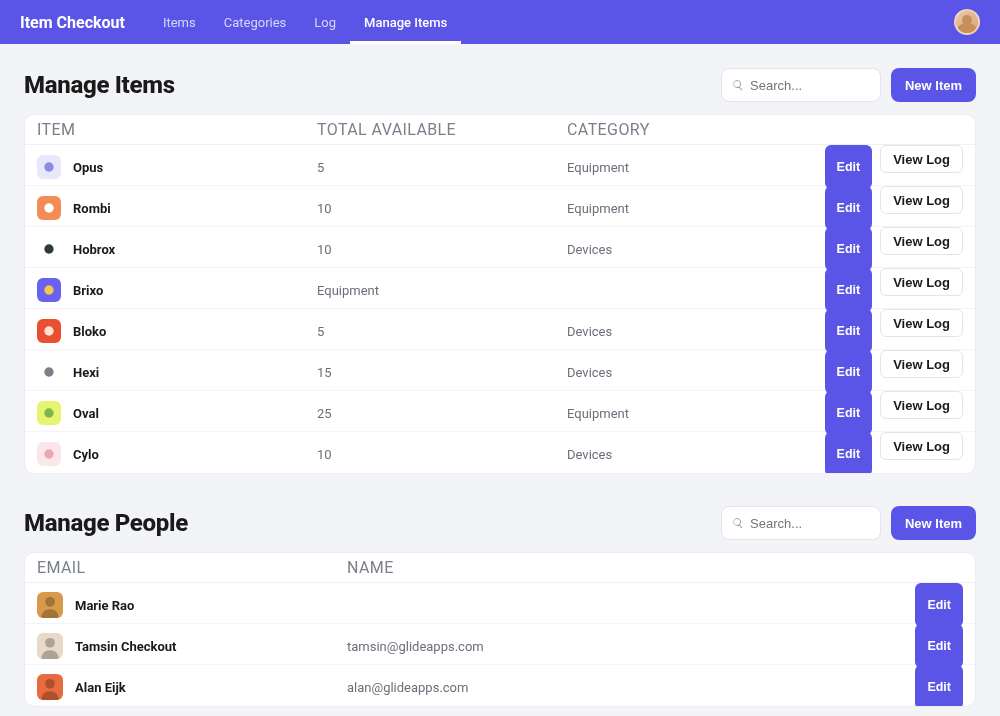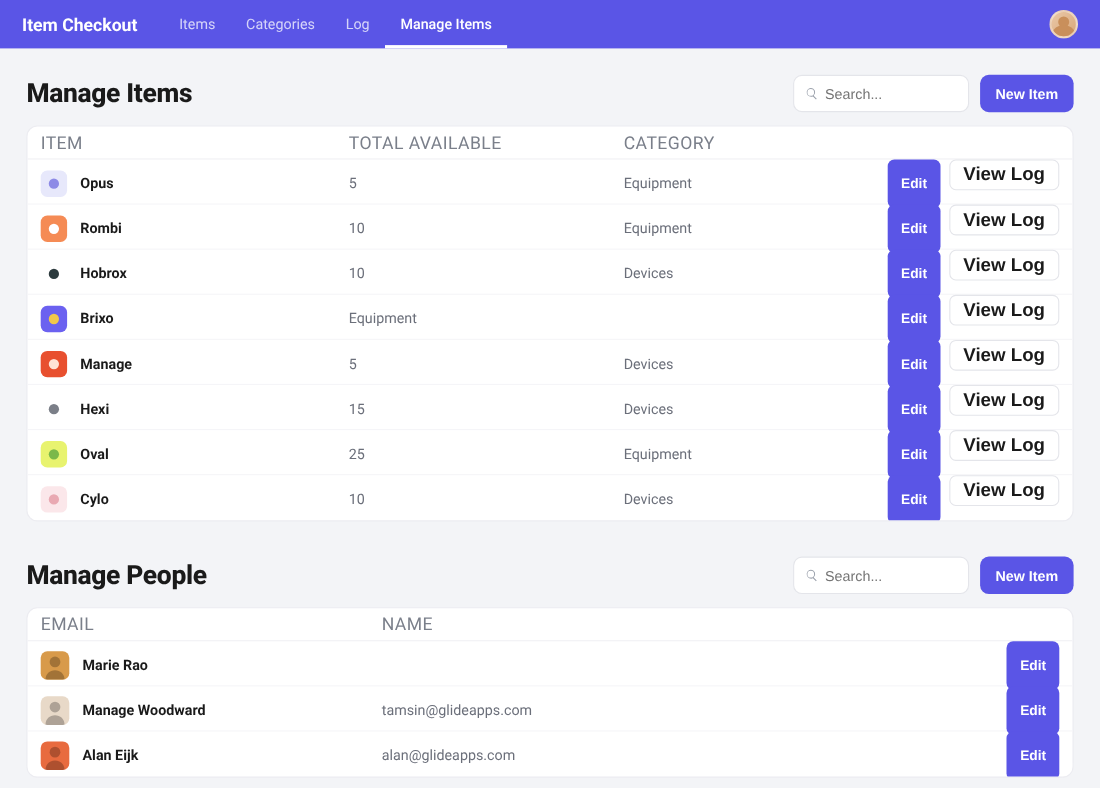--- a/index.html
+++ b/index.html
@@ -108,21 +108,21 @@
     cursor: pointer;
   }
   .btn-primary.small { height: 44px; padding: 0 12px; border-radius:6px; font-size:12.5px;}
   .btn-secondary {
     background: #fff;
     color: #1a1a1a;
     border: 1px solid #e4e5ea;
     border-radius: 6px;
     height: 28px;
     padding: 0 12px;
-    font-size: 17px;
+    font-size: 13px;
     font-weight: 600;
     cursor: pointer;
   }
 
   .card {
     background: #fff;
     border: 1px solid #ececf1;
     border-radius: 10px;
     overflow: hidden;
   }
@@ -276,21 +276,21 @@
       <button class="btn-secondary">View Log</button>
     </div>
         </div>
         <div class="trow">
     <div class="cell-item">
       <div class="icon-box" style="background:#e8502f">
         <svg width="14" height="14" viewBox="0 0 24 24">
                 <circle cx="12" cy="12" r="8" fill="#ffe3d6"></circle>
               </svg>
       </div>
-      <span>Manage</span>
+      <span>Bloko</span>
     </div>
     <div class="cell-avail">5</div>
     <div class="cell-cat">Devices</div>
     <div class="cell-actions">
       <button class="btn-primary small">Edit</button>
       <button class="btn-secondary">View Log</button>
     </div>
         </div>
         <div class="trow">
     <div class="cell-item">
@@ -380,21 +380,21 @@
     </div>
         </div>
         <div class="trow">
     <div class="cell-name">
       <div class="avatar-sm" style="background:#e8d9c8">
         <svg viewBox="0 0 24 24" width="26" height="26">
           <circle cx="12" cy="9" r="4.5" fill="rgba(0,0,0,0.25)"></circle>
           <path d="M4 24c0-5 3.6-8 8-8s8 3 8 8z" fill="rgba(0,0,0,0.25)"></path>
         </svg>
       </div>
-      <span>Manage Woodward</span>
+      <span>Tamsin Checkout</span>
     </div>
     <div class="cell-email">tamsin@glideapps.com</div>
     <div class="cell-actions">
       <button class="btn-primary small">Edit</button>
     </div>
         </div>
         <div class="trow">
     <div class="cell-name">
       <div class="avatar-sm" style="background:#e86b3f">
         <svg viewBox="0 0 24 24" width="26" height="26">

